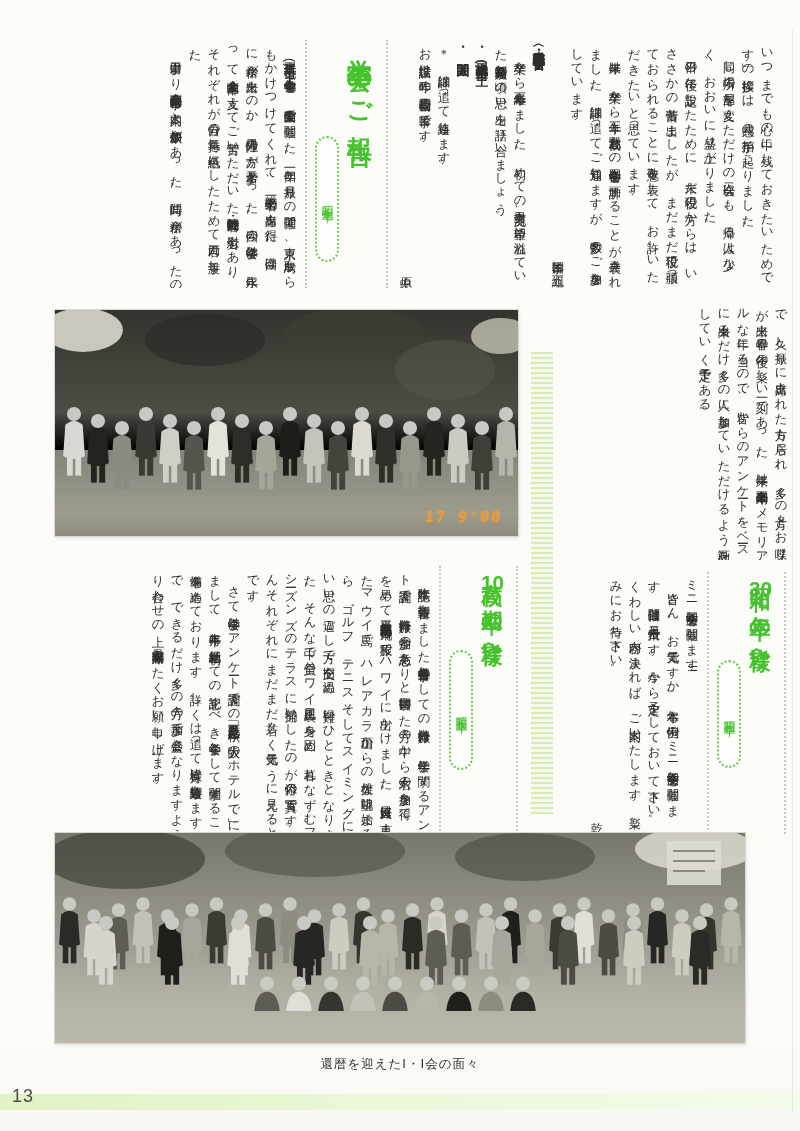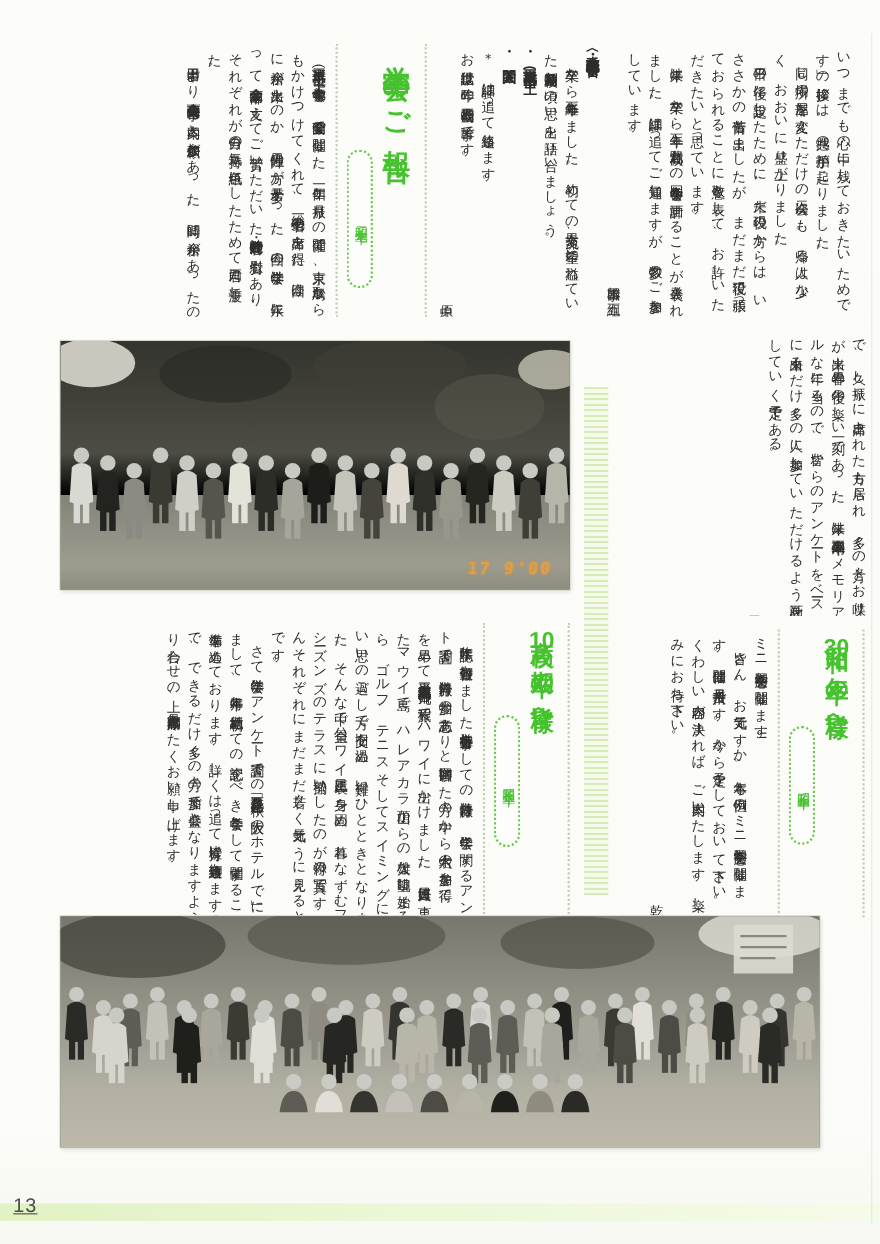--- a/index.html
+++ b/index.html
@@ -67,21 +67,20 @@
     background:repeating-linear-gradient(to bottom, #cfe9ab 0 2px, #f3f9e8 2px 5px);
     opacity:.85;
   }
   .footer-band {
     position:absolute; left:0; top:1094px; width:800px; height:16px;
     background:linear-gradient(90deg,#e1f2c4 0%, #ebf7d6 45%, #f5fbe9 100%);
   }
   .page-number {
     position:absolute; left:12px; top:1086px; font-size:18px; color:#4c4c4a;
     letter-spacing:1px;
-    text-decoration:underline;
   }
 
   
   .top-block  { left:28px;  top:40px;  width:748px; height:248px; }
   .mid-right  { left:570px; top:300px; width:220px; height:260px; }
   .sec30      { left:548px; top:572px; width:246px; height:262px; }
   .sec10      { left:32px;  top:566px; width:494px; height:288px; }
   .sec30 .badge { height:108px; margin-top:88px; margin-right:4px; }
   .sec10 .badge { height:120px; margin-top:84px; margin-right:4px; }
   .top-block .badge { height:126px; margin-top:96px; margin-right:4px; }
@@ -257,17 +256,18 @@
           <use href="#sit" x="292" y="130" width="32" height="62" color="#c3c1b8"></use>
           <use href="#sit" x="324" y="130" width="32" height="62" color="#4c4c44"></use>
           <use href="#sit" x="356" y="130" width="32" height="62" color="#b8b5a9"></use>
           <use href="#sit" x="388" y="130" width="32" height="62" color="#1f1f1c"></use>
           <use href="#sit" x="420" y="130" width="32" height="62" color="#8e8c81"></use>
           <use href="#sit" x="452" y="130" width="32" height="62" color="#2a2a26"></use>
         </g>
     </svg>
   </div>
 
+  <p class="caption">還暦を迎えたⅠ・Ⅰ会の面々</p>
 
   <div class="footer-band"></div>
   <span class="page-number">13</span>
   <div class="page-edge"></div>
 </div>
 
 </body></html>

